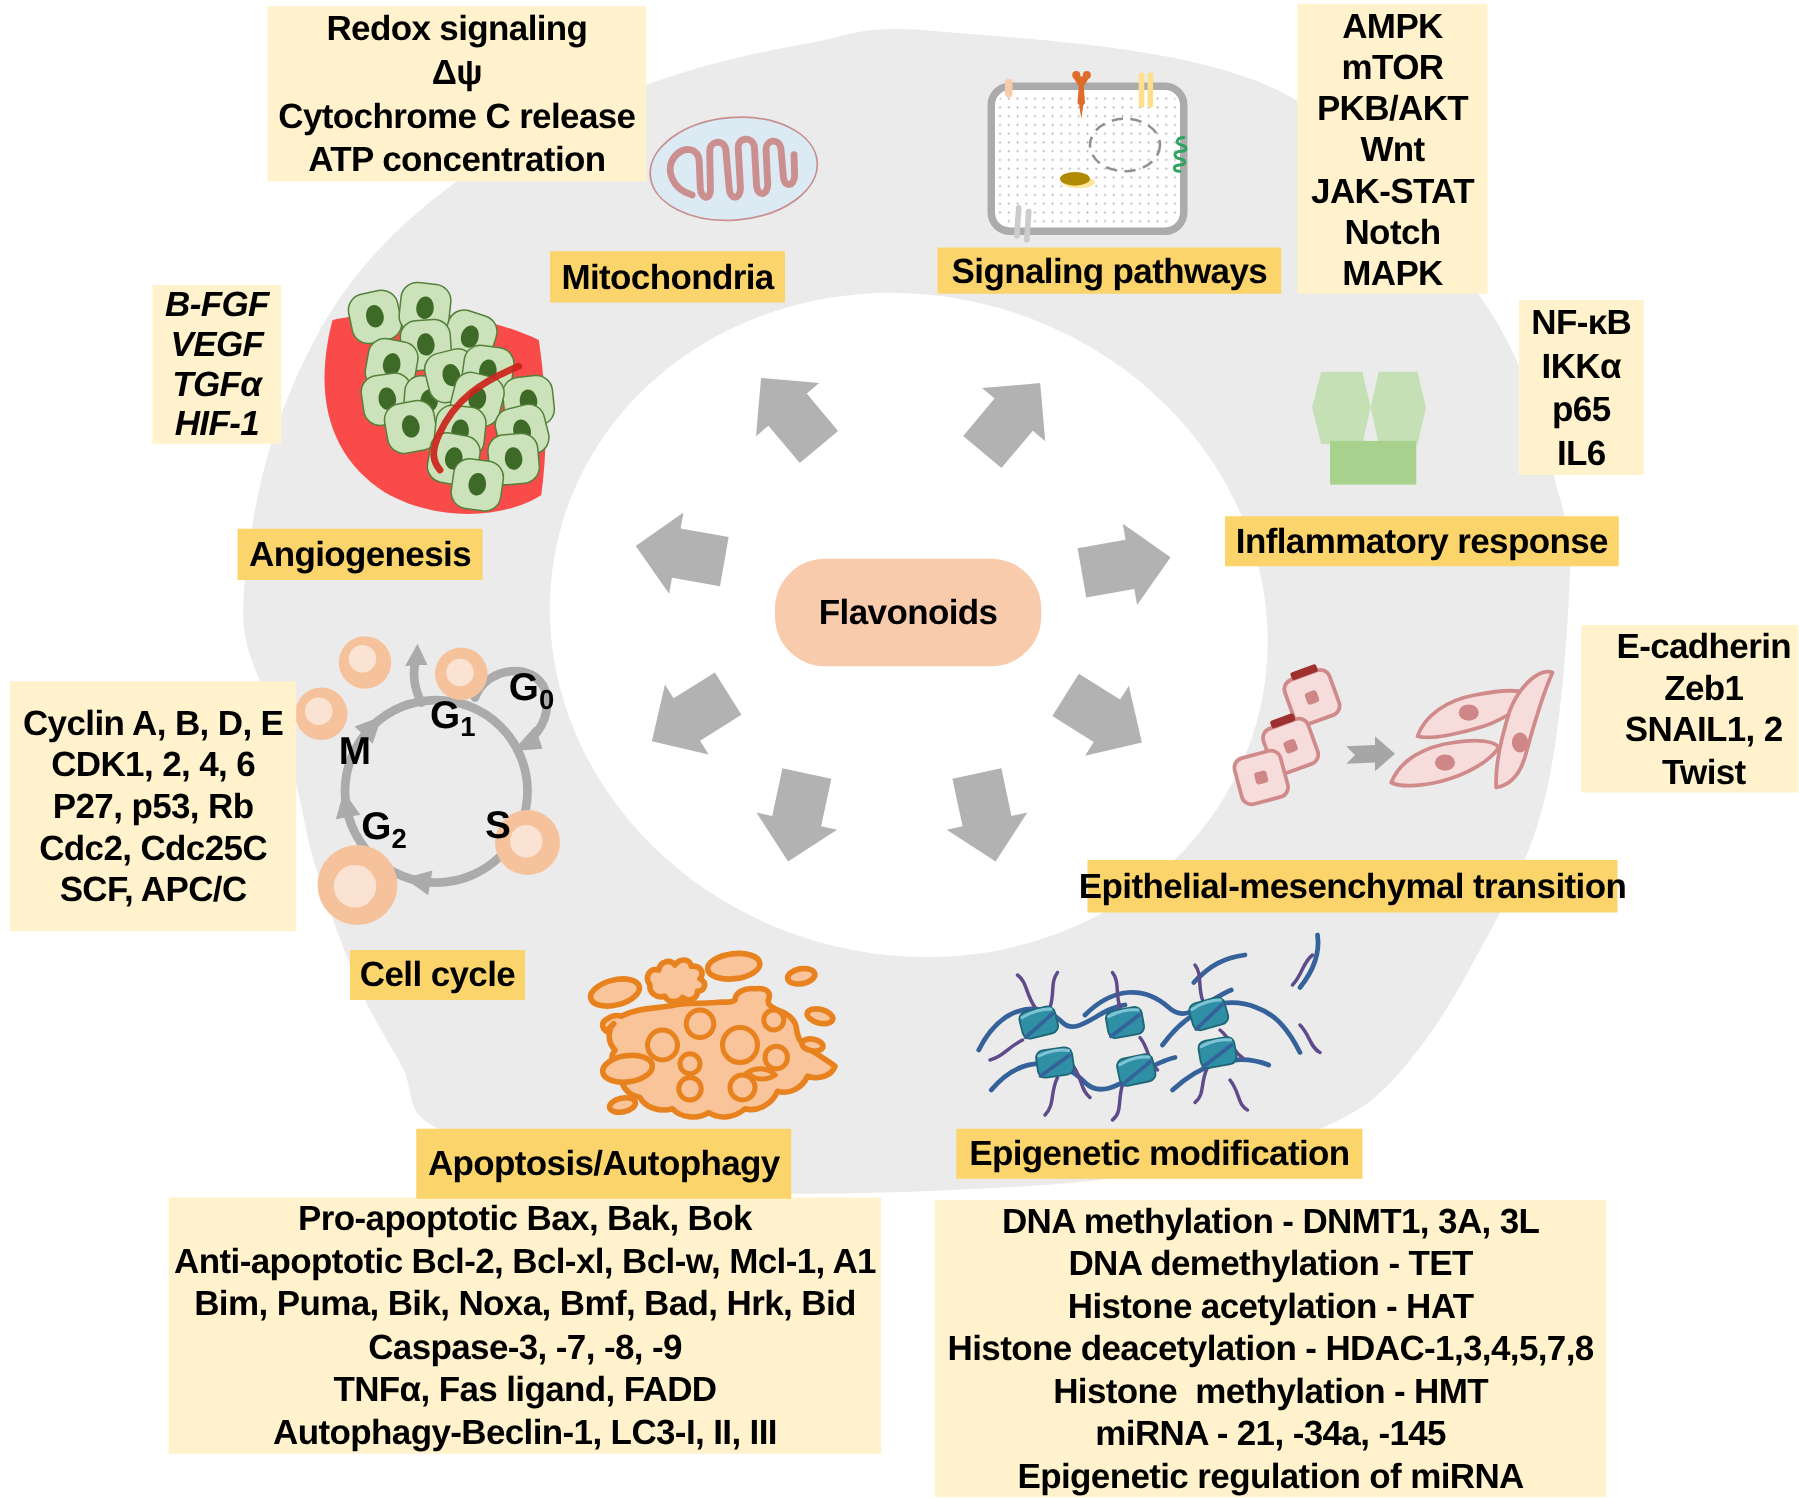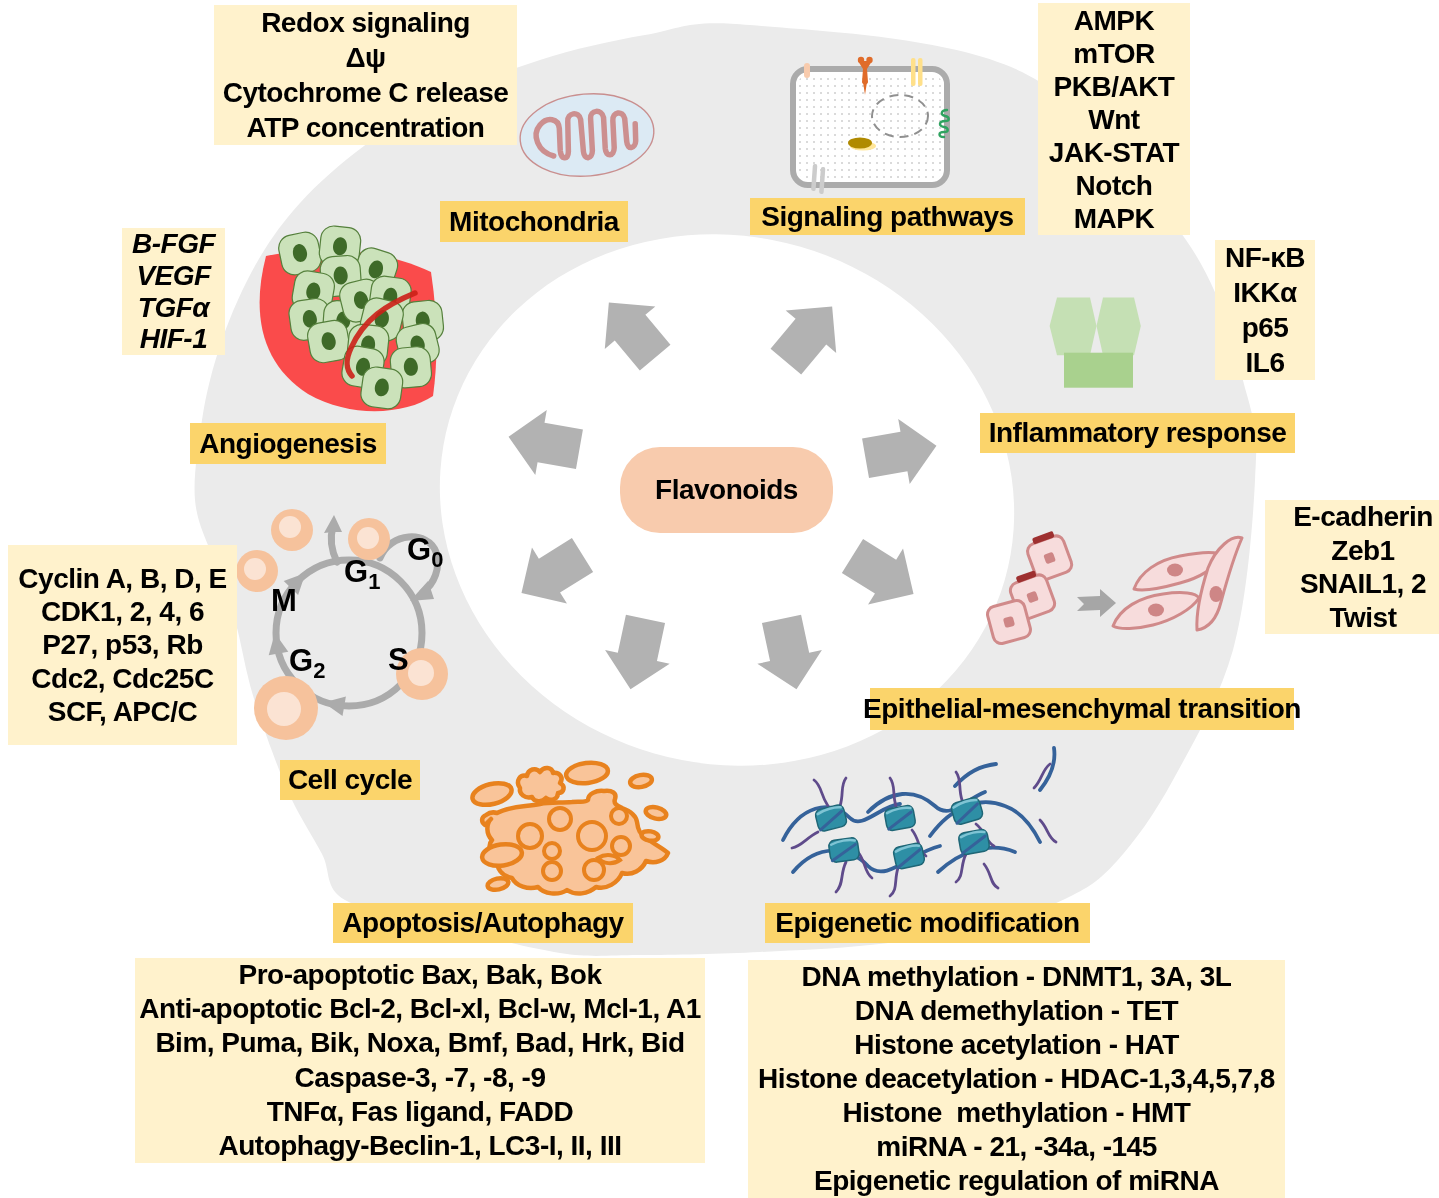--- a/index.html
+++ b/index.html
@@ -333,17 +333,17 @@
 <div style="line-height:34px">Histone deacetylation - HDAC-1,3,4,5,7,8</div>
 <div style="line-height:34px">Histone&nbsp; methylation - HMT</div>
 <div style="line-height:34px">miRNA - 21, -34a, -145</div>
 <div style="line-height:34px">Epigenetic regulation of miRNA</div>
 </div>
 <div class="lbl" style="left:440px;top:201px;width:188px;height:41px;">Mitochondria</div>
 <div class="lbl" style="left:750px;top:198px;width:275px;height:37px;">Signaling pathways</div>
 <div class="lbl" style="left:980px;top:413px;width:315px;height:40px;">Inflammatory response</div>
 <div class="lbl" style="left:870px;top:688px;width:424px;height:42px;">Epithelial-mesenchymal transition</div>
 <div class="lbl" style="left:765px;top:903px;width:325px;height:40px;">Epigenetic modification</div>
-<div class="lbl" style="left:333px;top:903px;width:300px;height:40px;">Apoptosis/Autophagy</div>
+<div class="lbl" style="left:333px;top:903px;width:300px;height:56px;">Apoptosis/Autophagy</div>
 <div class="lbl" style="left:280px;top:760px;width:140px;height:40px;">Cell cycle</div>
 <div class="lbl" style="left:190px;top:423px;width:196px;height:41px;">Angiogenesis</div>
 <div id="flav">Flavonoids</div>
 </div>
 
 </body></html>

